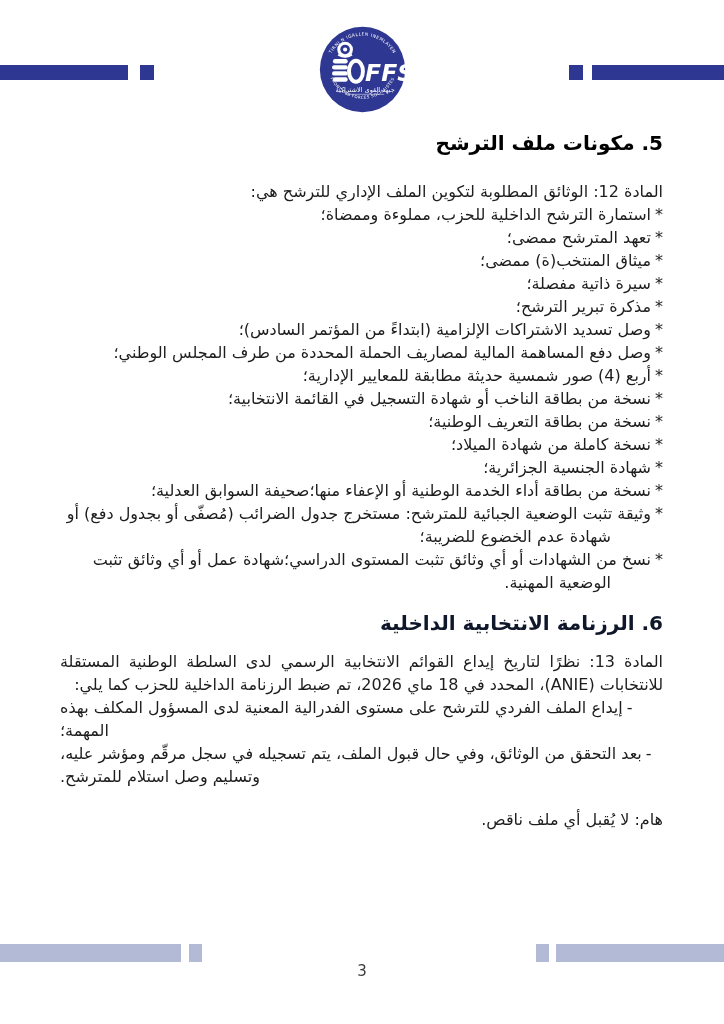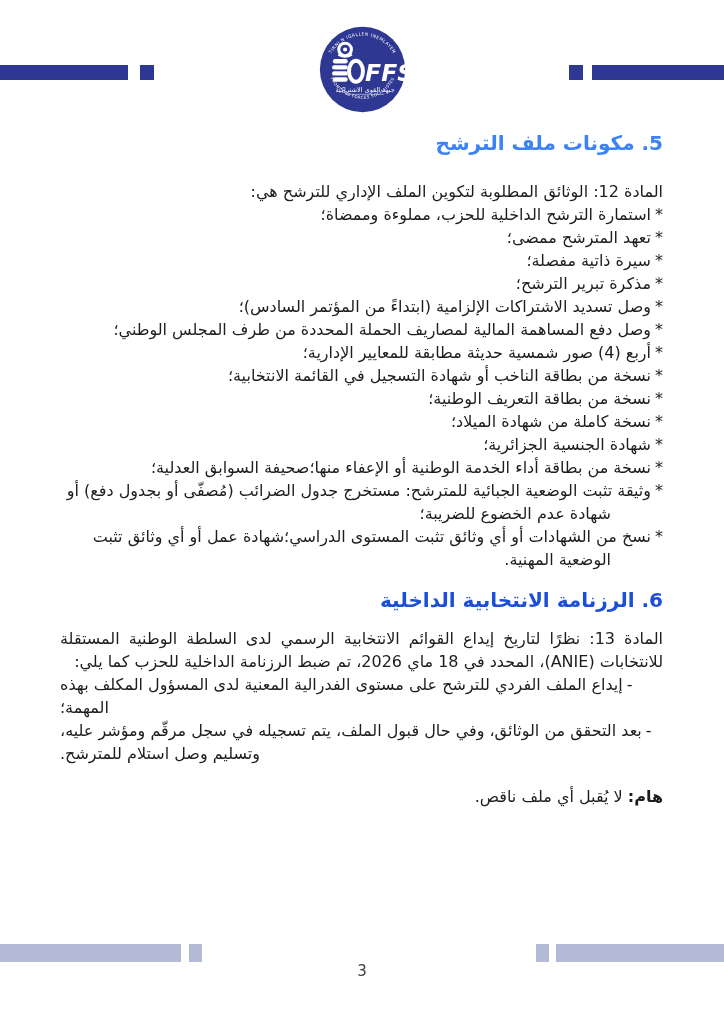--- a/index.html
+++ b/index.html
@@ -26,44 +26,44 @@
 
   .logo{position:absolute;left:319px;top:26px;width:87px;height:87px;}
 
   .content{
     position:absolute;left:60px;right:61px;top:130px;
     direction:rtl;text-align:right;
     font-size:16px;line-height:23px;
   }
   .sec-title{
     font-size:20px;line-height:26px;font-weight:bold;
-    margin:0 0 24px 0;color:#3b82f6;
+    margin:0 0 24px 0;color:#000000;
   }
   .sec-title-2{
     font-size:20px;line-height:26px;font-weight:bold;
-    margin:16px 0 14px 0;color:#1d4ed8;
+    margin:16px 0 14px 0;color:#0f172a;
   }
   .intro{margin:0;text-align:justify;}
   .doc-list{margin:0;}
   .li{
     padding-right:52px;text-indent:-52px;
     text-align:right;
   }
   .li .marker{margin-left:4px;}
   .dash-item{
     padding-right:40px;text-indent:-40px;
     text-align:left;
   }
   .dash-item .marker{margin-left:4px;}
   .bullet-head{
     font-weight:bold;padding-right:8px;
   }
   .bullet-head .marker{margin-left:6px;}
   .note{margin:20px 0 0 0;}
-  .note b{font-weight:bold;}
+  .note b{font-weight:normal;}
   .page-number{
     position:absolute;left:0;right:0;top:962px;
     text-align:center;font-size:15px;color:#3a3a3a;
   }
 </style>
 </head>
 <body>
 
 <div class="page">
 
@@ -108,20 +108,21 @@
 
   <div class="content">
 
     <h2 class="sec-title">5. مكونات ملف الترشح</h2>
 
     <p class="intro">المادة 12: الوثائق المطلوبة لتكوين الملف الإداري للترشح هي:</p>
 
     <div class="doc-list">
       <div class="li"><span class="marker">*</span><span>استمارة الترشح الداخلية للحزب، مملوءة وممضاة؛</span></div>
       <div class="li"><span class="marker">*</span><span>تعهد المترشح ممضى؛</span></div>
+      <div class="li"><span class="marker">*</span><span>ميثاق المنتخب(ة) ممضى؛</span></div>
       <div class="li"><span class="marker">*</span><span>سيرة ذاتية مفصلة؛</span></div>
       <div class="li"><span class="marker">*</span><span>مذكرة تبرير الترشح؛</span></div>
       <div class="li"><span class="marker">*</span><span>وصل تسديد الاشتراكات الإلزامية (ابتداءً من المؤتمر السادس)؛</span></div>
       <div class="li"><span class="marker">*</span><span>وصل دفع المساهمة المالية لمصاريف الحملة المحددة من طرف المجلس الوطني؛</span></div>
       <div class="li"><span class="marker">*</span><span>أربع (4) صور شمسية حديثة مطابقة للمعايير الإدارية؛</span></div>
       <div class="li"><span class="marker">*</span><span>نسخة من بطاقة الناخب أو شهادة التسجيل في القائمة الانتخابية؛</span></div>
       <div class="li"><span class="marker">*</span><span>نسخة من بطاقة التعريف الوطنية؛</span></div>
       <div class="li"><span class="marker">*</span><span>نسخة كاملة من شهادة الميلاد؛</span></div>
       <div class="li"><span class="marker">*</span><span>شهادة الجنسية الجزائرية؛</span></div>
       <div class="li"><span class="marker">*</span><span>نسخة من بطاقة أداء الخدمة الوطنية أو الإعفاء منها؛صحيفة السوابق العدلية؛</span></div>

